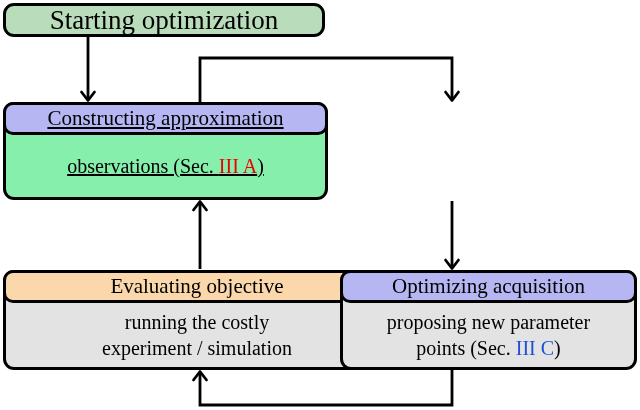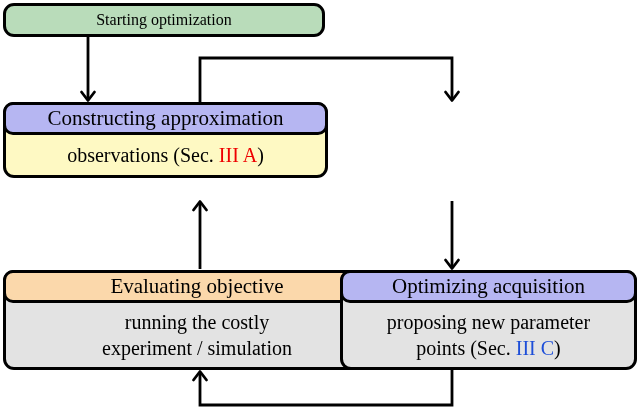--- a/index.html
+++ b/index.html
@@ -6,21 +6,21 @@
   body { width:640px; height:410px; font-family:"Liberation Serif","DejaVu Serif",serif; color:#000; }
   .canvas { position:relative; width:640px; height:410px; overflow:hidden; }
   .connectors { position:absolute; left:0; top:0; width:640px; height:410px; }
   .connectors path { stroke:#000; stroke-width:2.8; fill:none; }
   .connectors path.head { stroke-linejoin:round; stroke-linecap:round; }
 
   .start-box {
     position:absolute; left:3px; top:3px; width:322px; height:34px;
     box-sizing:border-box; border:3px solid #000; border-radius:11px;
     display:flex; align-items:center; justify-content:center;
-    font-size:16px;
+    font-size:27px;
   }
 
   .node {
     position:absolute; box-sizing:border-box;
     border:3px solid #000; border-radius:11px;
   }
   .node-header {
     box-sizing:border-box; position:relative;
     margin:-3px -3px 0 -3px; width:calc(100% + 6px); height:33px;
     border:3px solid #000; border-radius:10px;
@@ -53,21 +53,21 @@
     <path class="head" d="M193.5 210 L200 201.5 L206.5 210"></path>
 
     <path d="M452 369 V 405 H 200 V 373"></path>
     <path class="head" d="M193.5 380 L200 371.5 L206.5 380"></path>
   </svg>
 
   <div class="start-box" style="background-color: rgb(185, 220, 186);">
     <span>Starting optimization</span>
   </div>
 
-  <div class="node" style="left: 3px; top: 102px; width: 325px; height: 76px; background-color: #fef9c3;">
+  <div class="node" style="left: 3px; top: 102px; width: 325px; height: 98px; background-color: #86efac; text-decoration: underline;">
     <div class="node-header" style="background-color: rgb(182, 182, 242);">
       <span>Constructing approximation</span>
     </div>
     <div class="node-body">
       <div class="line"><span>observations (Sec. </span><span style="color: rgb(238, 0, 0);">III A</span><span>)</span></div>
     </div>
   </div>
 
 
   <div class="node" style="left: 3px; top: 270px; width: 388px; height: 100px; background-color: rgb(227, 227, 227);">

